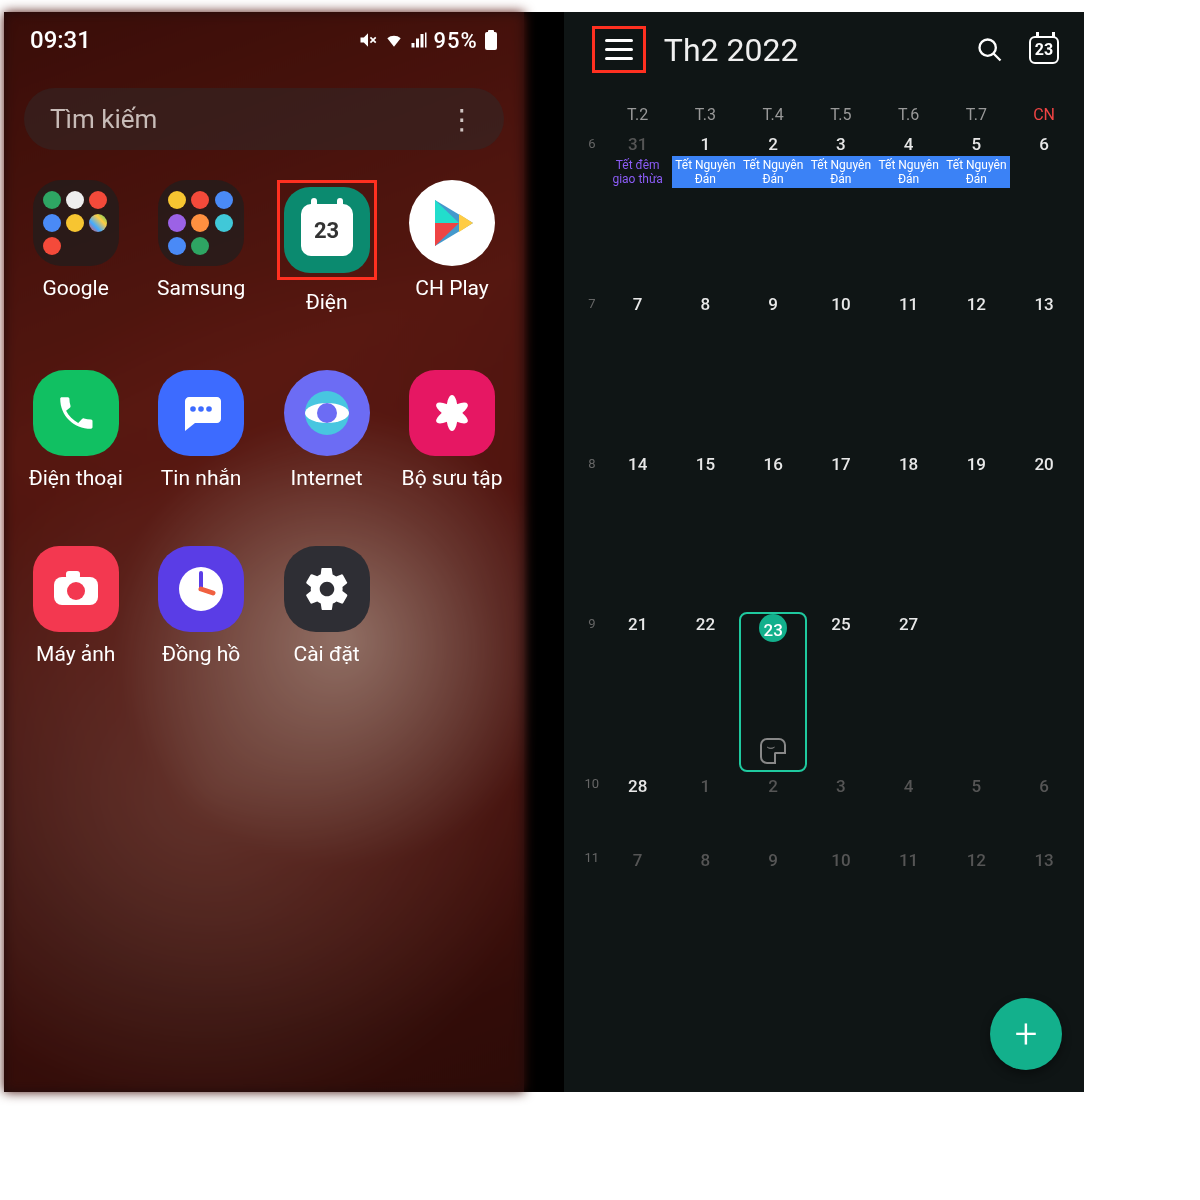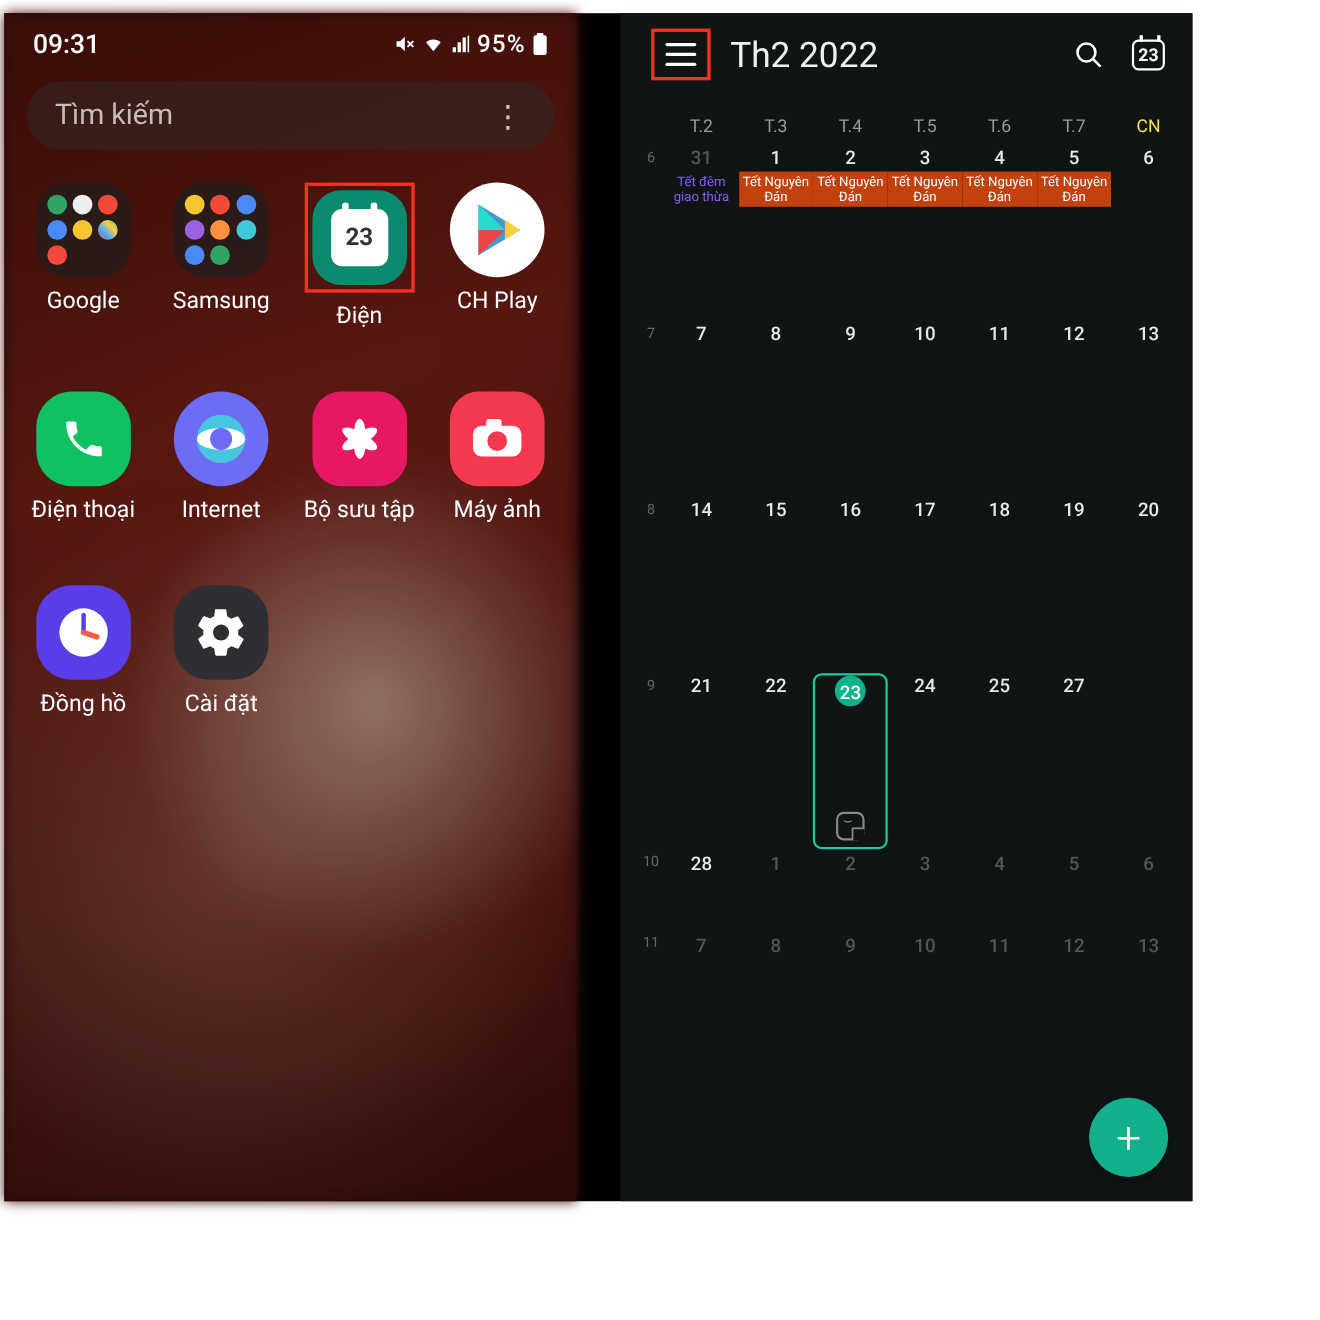--- a/index.html
+++ b/index.html
@@ -32,21 +32,21 @@
               linear-gradient(160deg, #4a110b 0%, #6d1e15 35%, #531410 60%, #3b0f0a 100%);
   filter: blur(6px);
 }
 .overlay { position:absolute; inset:0; background: rgba(0,0,0,0.22); }
 .statusbar {
   position: relative; display:flex; justify-content:space-between; align-items:center;
   padding: 14px 26px 6px; color: #fff; font-size: 24px; font-weight:500;
 }
 .status-icons { display:flex; gap:6px; align-items:center; font-size:22px; letter-spacing:1px;}
 .searchbar {
-  position: relative; margin: 14px 20px 30px; height: 62px;
+  position: relative; margin: 28px 20px 30px; height: 62px;
   background: rgba(50,40,40,0.55); border-radius: 32px;
   display:flex; align-items:center; padding: 0 26px; color:#c8bcb8;
 }
 .search-placeholder { font-size:26px; flex:1; }
 .dots { font-size:28px; letter-spacing:2px; color:#cfc4c1; }
 .app-grid {
   position:relative; display:grid; grid-template-columns: repeat(4, 1fr);
   gap: 56px 10px; padding: 0 14px;
 }
 .app { display:flex; flex-direction:column; align-items:center; gap:10px; }
@@ -76,30 +76,30 @@
 
 .cal-header { display:flex; align-items:center; gap:18px; padding:14px 22px 22px 16px; color:#f0f0f0; }
 .ham { display:flex; flex-direction:column; gap:6px; padding:10px; }
 .ham span { width:28px; height:3px; background:#fff; border-radius:2px;}
 .ham-wrap { border: 3px solid #ff3020; }
 .cal-title { font-size:32px; font-weight:400; flex:1; }
 .hdr-ic { width:36px; height:36px; display:flex; justify-content:center; align-items:center; color:#fff;}
 .today-ic { border:2px solid #fff; border-radius:6px; font-size:16px; font-weight:700; display:flex; justify-content:center; align-items:center; position:relative; width:30px; height:28px;}
 .today-ic::before { content:""; position:absolute; top:-6px; left:5px; width:3px;height:6px; background:#fff; box-shadow:16px 0 #fff;}
 .weekdays { display:grid; grid-template-columns: 24px repeat(7, 1fr); font-size:16px; color:#999; text-align:center; padding: 10px 6px 8px 4px;}
-.weekdays .sun { color:#fde047; }
+.weekdays .sun { color:#ef4444; }
 .cal-body { font-size:17px; }
 .wkrow { display:grid; grid-template-columns: 24px repeat(7, 1fr); padding:0 6px 0 4px;}
 .wknum { font-size:13px; color:#666; text-align:center; padding-top:4px;}
 .cell { position:relative; height:160px; text-align:center; }
 .cell.short { height:74px; }
 .daynum { color:#e8e8e8; padding-top:2px; font-weight:500;}
 .daynum.other { color:#555; }
 .daynum.today { display:inline-block; background:#13b08c; color:#fff; border-radius:50%; width:28px; height:28px; line-height:28px; margin-top:2px;}
-.evt { position:absolute; top:24px; left:0; right:0; background:#c2410c; color:#fff; font-size:12px; line-height:14px; padding:2px 2px; min-height:30px; }
+.evt { position:absolute; top:24px; left:0; right:0; background:#3b82f6; color:#fff; font-size:12px; line-height:14px; padding:2px 2px; min-height:30px; }
 .evt.first { background: transparent; color:#8b5cf6; }
 .today-outline { position:absolute; left:0; right:0; top:0; bottom:0; border:2px solid #1fc99f; border-radius:8px;}
 .sticker {
   position:absolute; bottom:8px; left:50%; transform:translateX(-50%);
   width:26px; height:26px; border:2px solid #888; border-radius:7px;
 }
 .sticker::after { content:""; position:absolute; right:-2px; bottom:-2px; width:10px;height:10px; background:#0f1515; border-top:2px solid #888; border-left:2px solid #888; border-radius:2px 0 0 0;}
 .sticker::before { content:"⌣"; position:absolute; top:-2px; left:4px; color:#888; font-size:14px;}
 .fab {
   position:absolute; right:22px; bottom:22px; width:72px; height:72px; border-radius:50%;
@@ -197,20 +197,31 @@
 
       <div class="app">
         <div class="icon-wrap phone-icon">
           <svg width="44" height="44" viewBox="0 0 24 24" fill="#fff">
               <path d="M6.6 10.8c1.4 2.8 3.8 5.2 6.6 6.6l2.2-2.2c.3-.3.7-.4 1-.2 1.2.4 2.5.6 3.8.6.5 0 .8.4.8.8v3.4c0 .5-.4.8-.8.8C10.6 20.6 3.4 13.4 3.4 4.2c0-.5.4-.8.8-.8h3.4c.5 0 .8.4.8.8 0 1.3.2 2.6.6 3.8.1.4 0 .8-.2 1L6.6 10.8z"></path>
             </svg>
         </div>
         <span class="app-label">Điện thoại</span>
       </div>
 
+      <div class="app">
+        <div class="icon-wrap msg-icon">
+          <svg width="48" height="48" viewBox="0 0 24 24" fill="#fff">
+              <path d="M4 4h16c1 0 2 1 2 2v9c0 1-1 2-2 2H9l-5 4V6c0-1 1-2 2-2z"></path>
+              <circle cx="8" cy="10" r="1.4" fill="#3d6bff"></circle>
+              <circle cx="12" cy="10" r="1.4" fill="#3d6bff"></circle>
+              <circle cx="16" cy="10" r="1.4" fill="#3d6bff"></circle>
+            </svg>
+        </div>
+        <span class="app-label">Tin nhắn</span>
+      </div>
 
       <div class="app">
         <div class="icon-wrap intr-icon">
           <svg width="56" height="56" viewBox="0 0 56 56">
               <circle cx="28" cy="28" r="22" fill="#48c6e0"></circle>
               <ellipse cx="28" cy="28" rx="22" ry="10" fill="#fff"></ellipse>
               <circle cx="28" cy="28" r="10" fill="#6c6cf4"></circle>
             </svg>
         </div>
         <span class="app-label">Internet</span>
@@ -378,23 +389,20 @@
         <div class="wkrow">
           <div class="wknum">9</div>
           <div class="cell">
             <div class="daynum">21</div>
           </div>
           <div class="cell">
             <div class="daynum">22</div>
           </div>
           <div class="cell"><div class="daynum today">23</div><div class="today-outline"></div><div class="sticker"></div></div>
           <div class="cell">
-            <div class="daynum">24</div>
-          </div>
-          <div class="cell">
             <div class="daynum">25</div>
           </div>
           <div class="cell">
             <div class="daynum">27</div>
           </div>
         </div>
         <div class="wkrow last-row">
           <div class="wknum">10</div>
           <div class="cell short">
             <div class="daynum">28</div>

